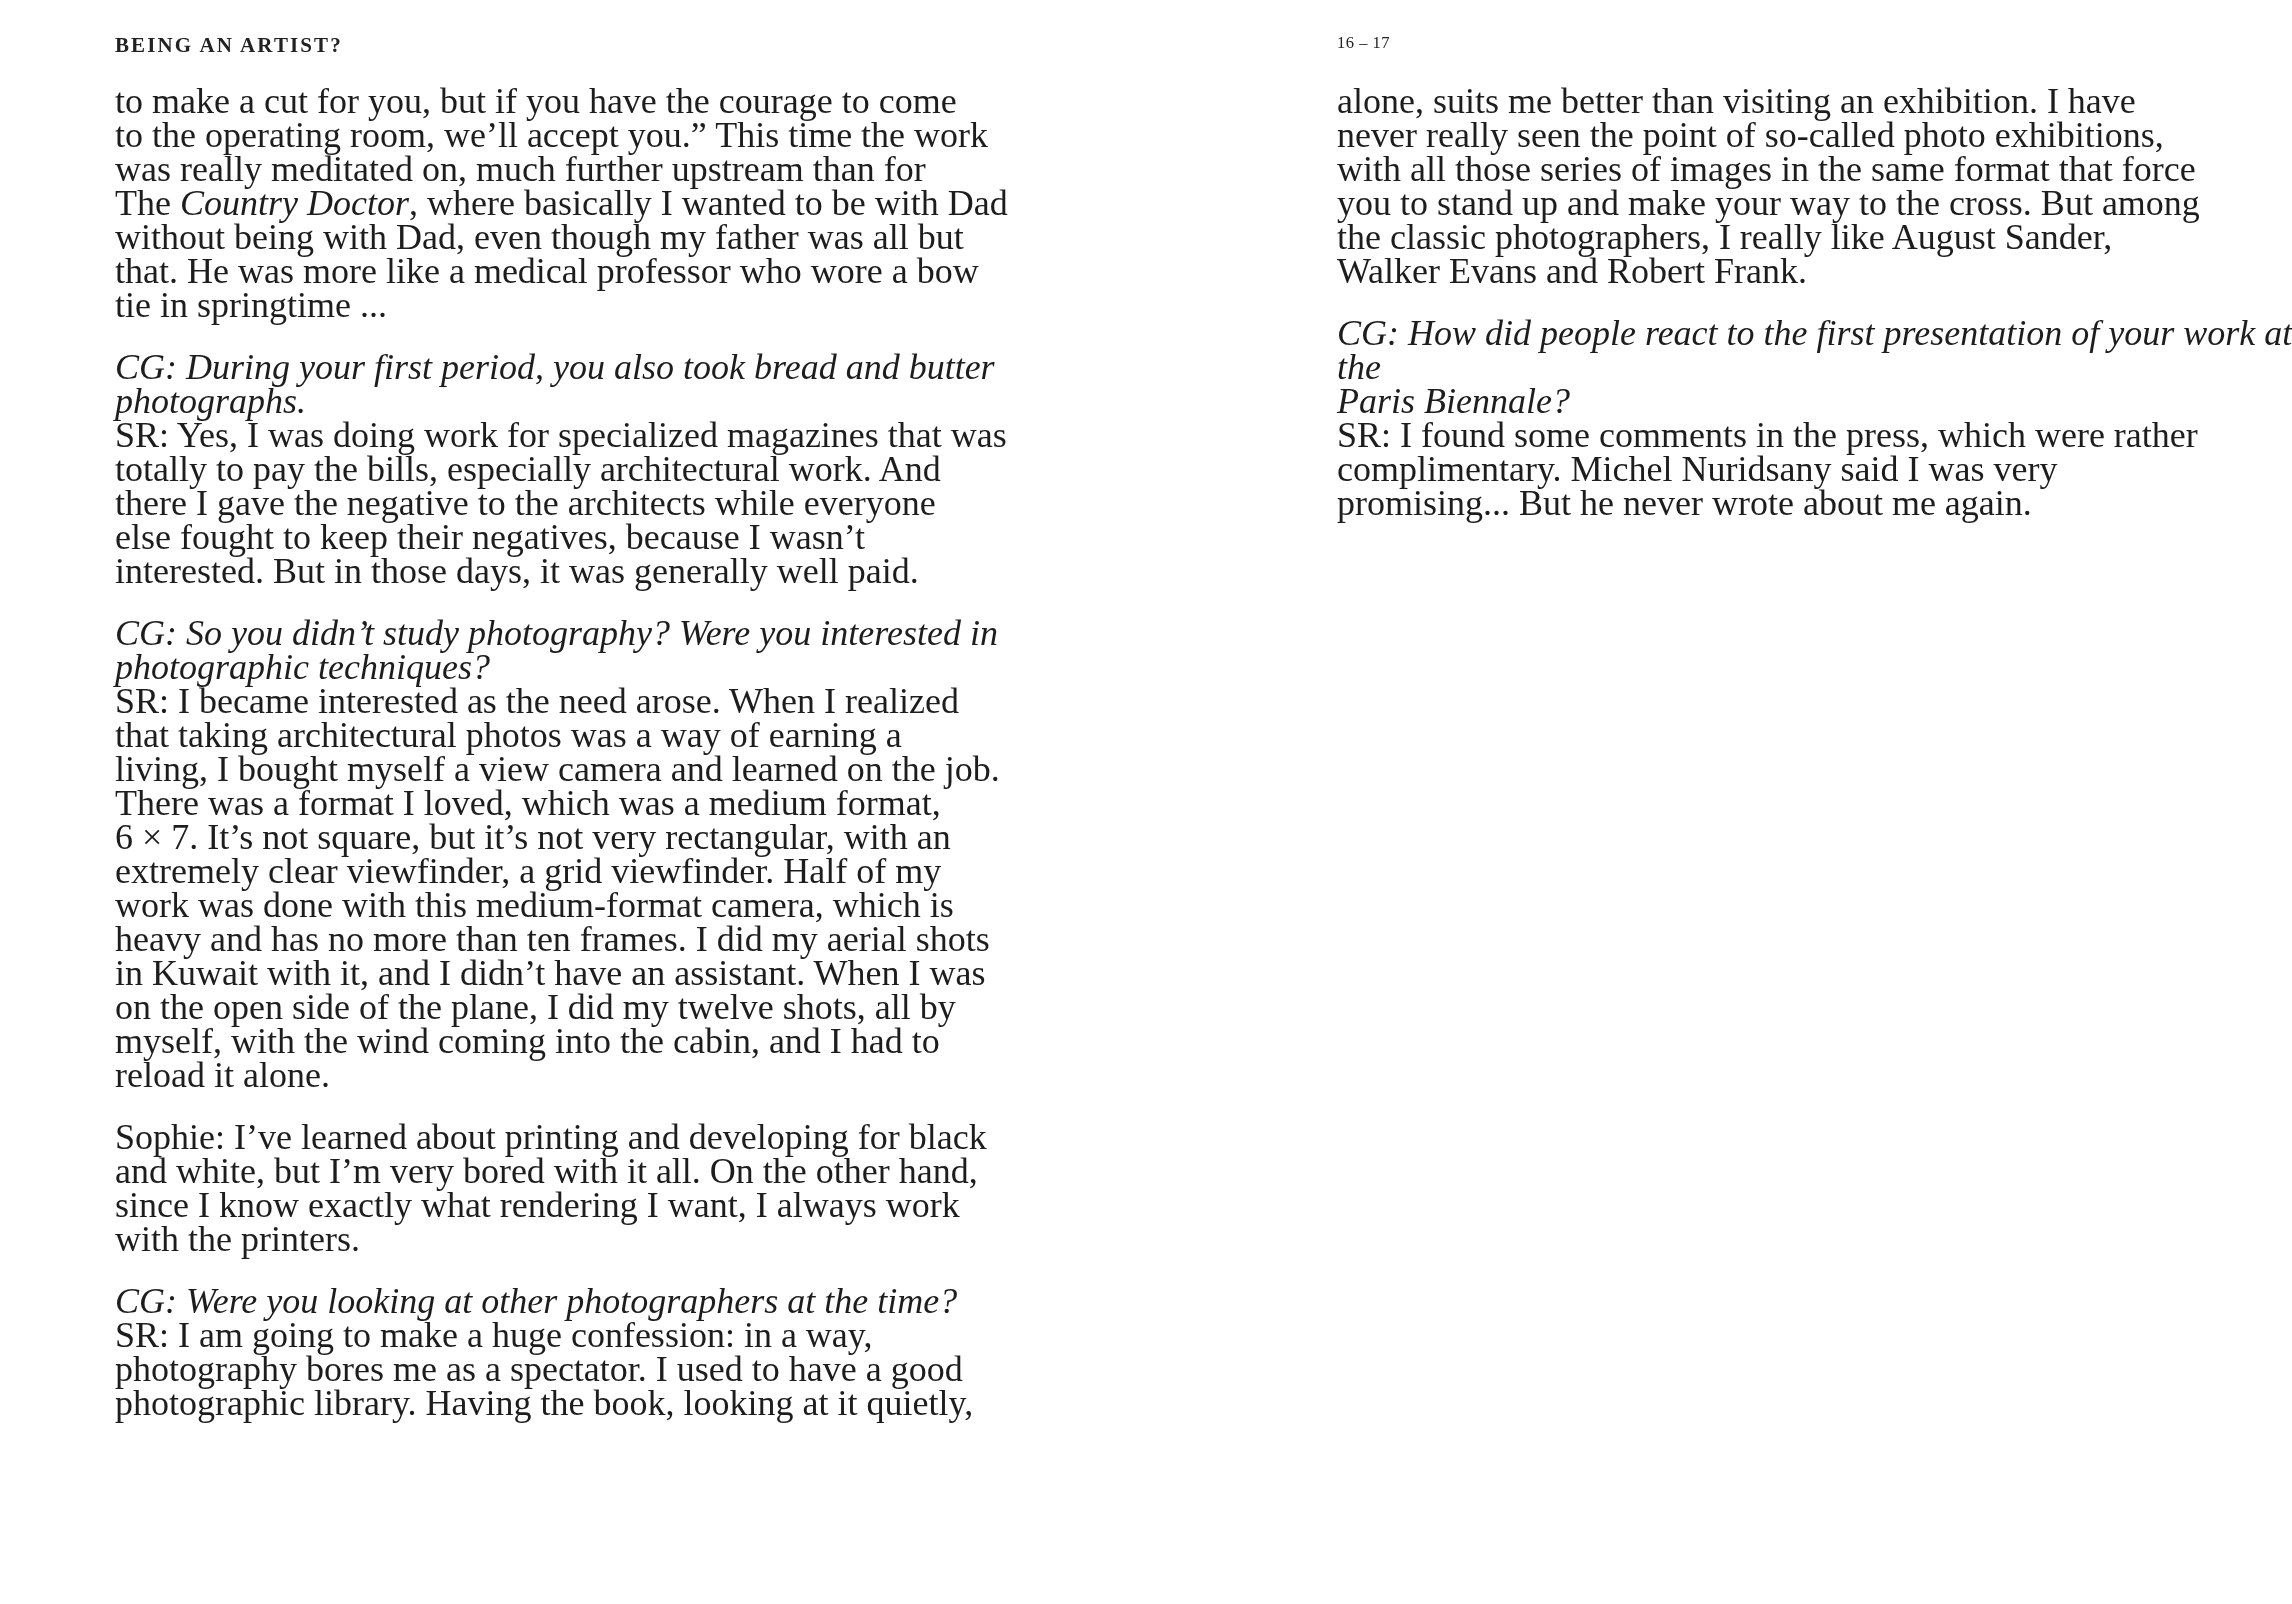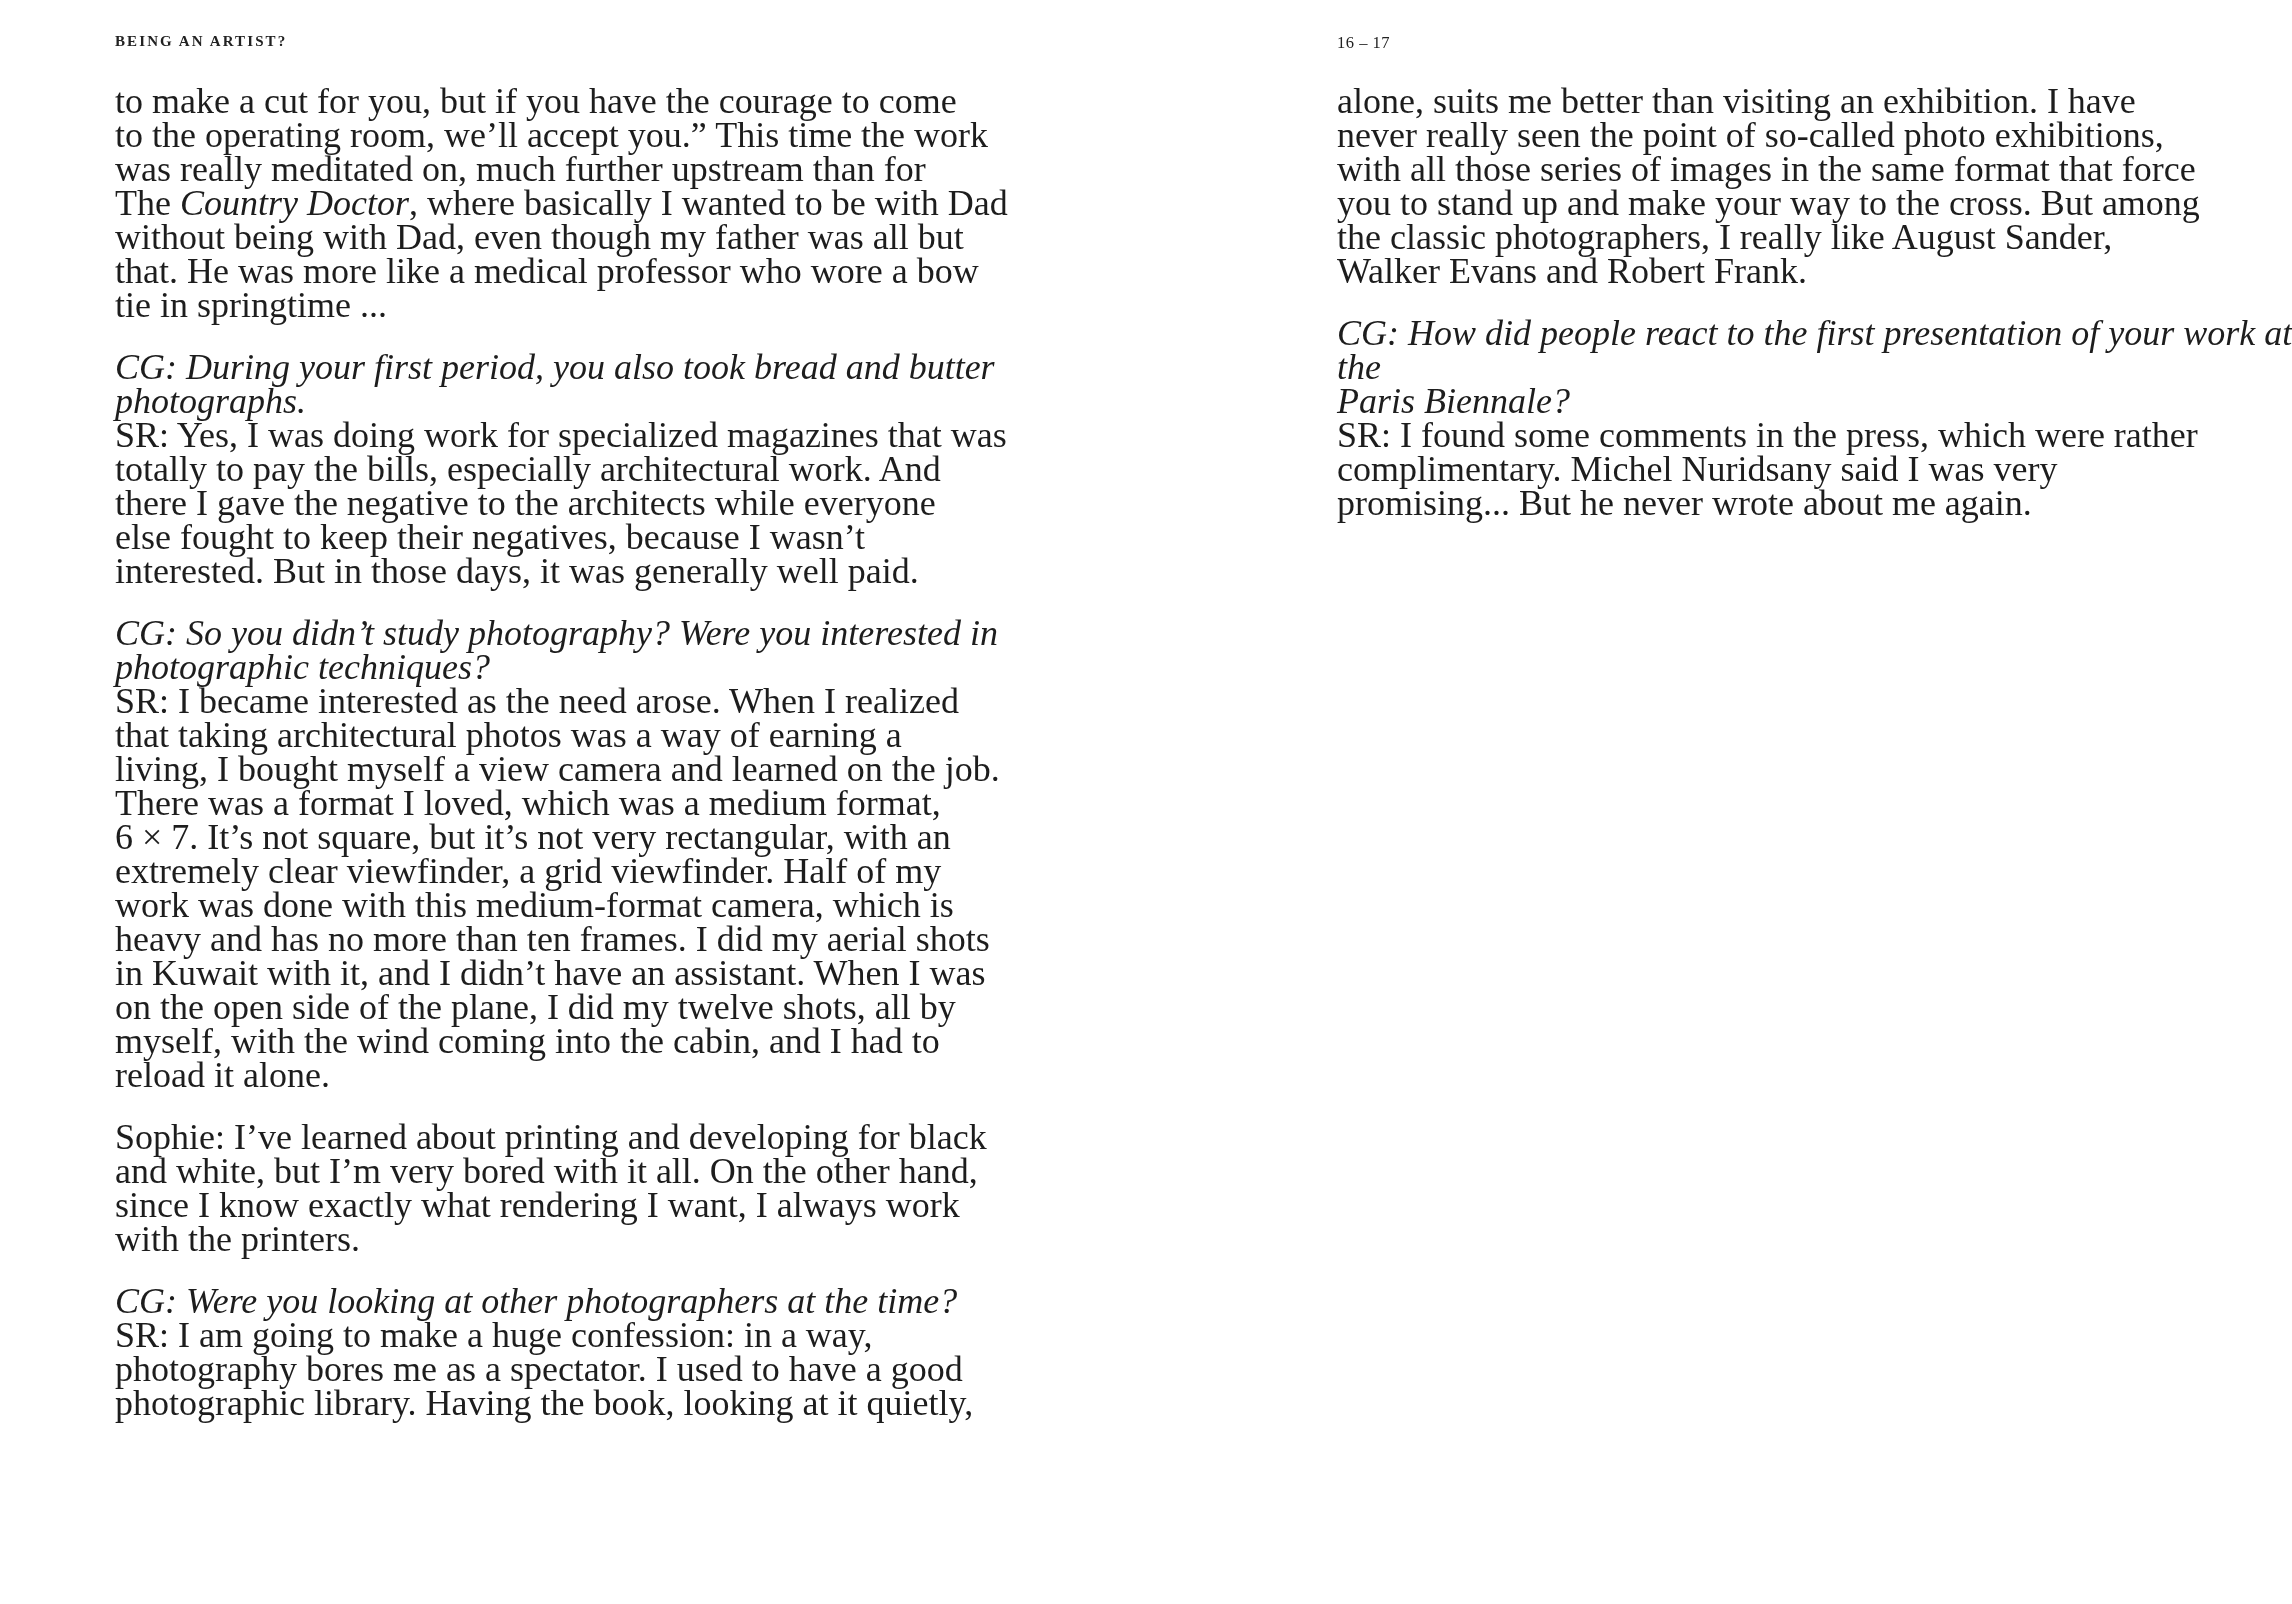--- a/index.html
+++ b/index.html
@@ -12,21 +12,21 @@
     color: #1d1d1d;
     font-family: "Liberation Serif", serif;
     overflow: hidden;
   }
   .page { position: absolute; top: 0; height: 100%; width: 980px; }
   .page-left  { left: 115px; }
   .page-right { left: 1294px; margin-left: 43px; }
   .running-head {
     position: absolute;
     top: 33px; left: 0;
-    font-size: 15px;
+    font-size: 21px;
     font-weight: 700;
     letter-spacing: 2.1px;
     color: #222222;
   }
   .folio {
     position: absolute;
     top: 33px; left: 0;
     font-size: 16.5px;
     font-weight: 400;
     letter-spacing: 0.5px;

